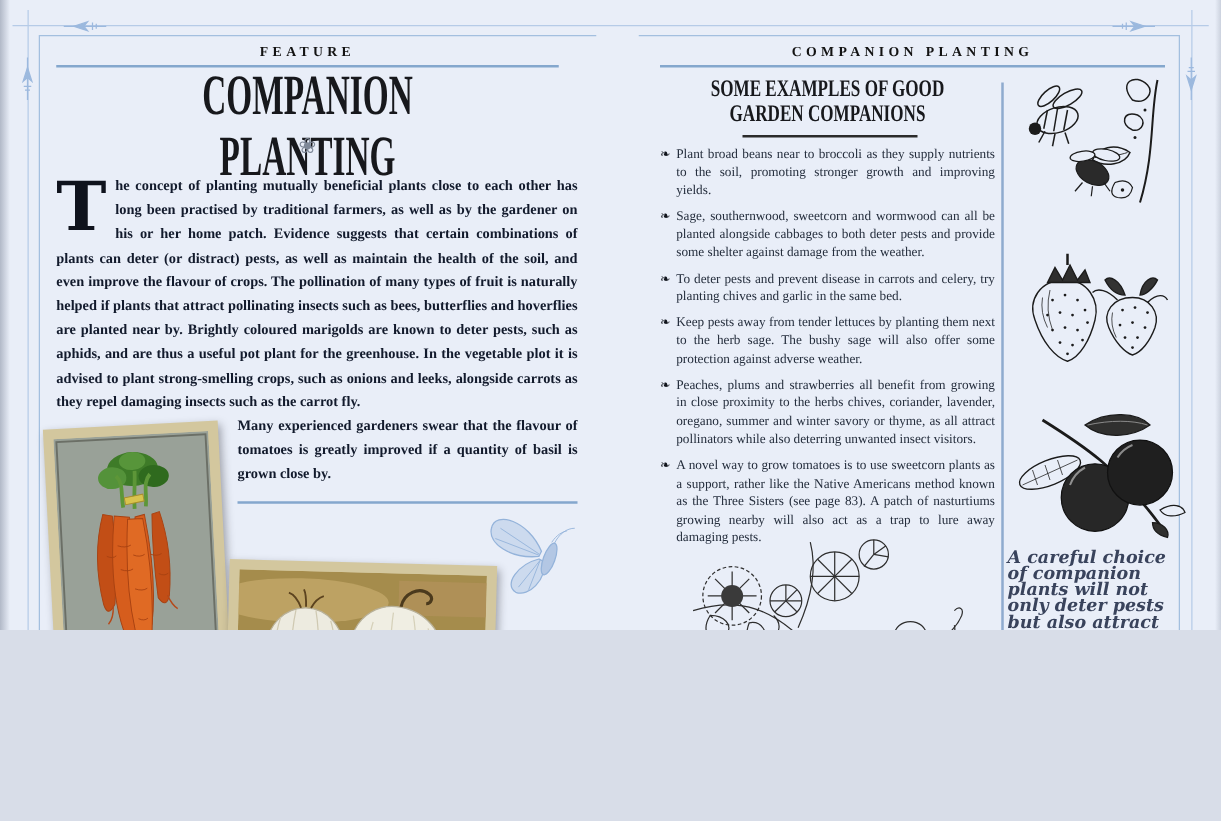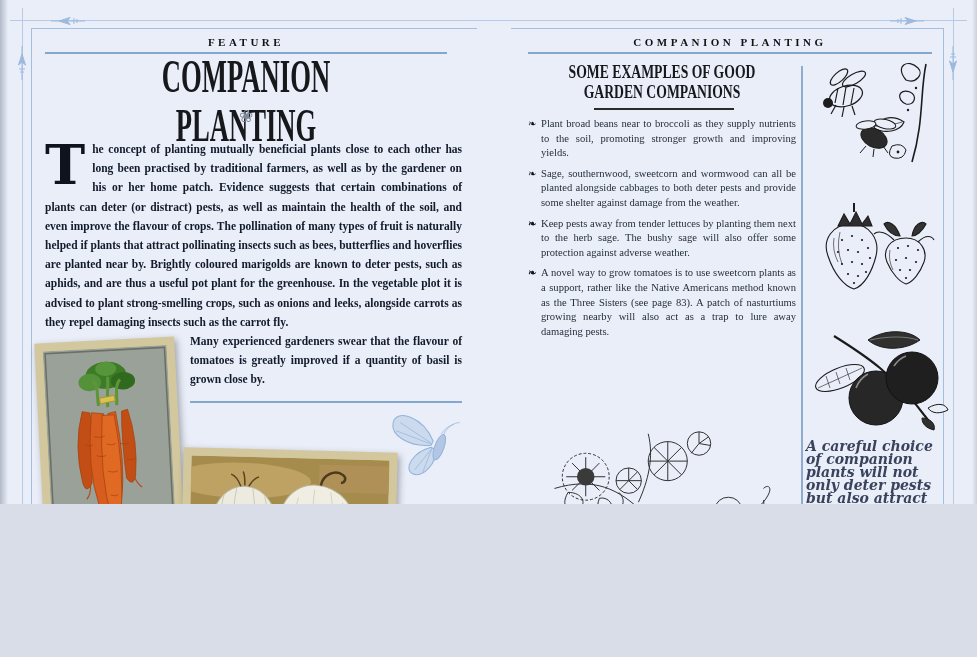--- a/index.html
+++ b/index.html
@@ -282,23 +282,23 @@
 
   <div class="abs rp-heading">
     <div>SOME EXAMPLES OF GOOD</div>
     <div>GARDEN COMPANIONS</div>
   </div>
   <div class="abs heading-underline"></div>
 
   <ul class="abs bullet-list">
     <li><span class="bullet-glyph">❧</span><span>Plant broad beans near to broccoli as they supply nutrients to the soil, promoting stronger growth and improving yields.</span></li>
     <li><span class="bullet-glyph">❧</span><span>Sage, southernwood, sweetcorn and wormwood can all be planted alongside cabbages to both deter pests and provide some shelter against damage from the weather.</span></li>
-    <li><span class="bullet-glyph">❧</span></li>
+    <li><span class="bullet-glyph">❧</span><span>To deter pests and prevent disease in carrots and celery, try planting chives and garlic in the same bed.</span></li>
     <li><span class="bullet-glyph">❧</span><span>Keep pests away from tender lettuces by planting them next to the herb sage. The bushy sage will also offer some protection against adverse weather.</span></li>
-    <li><span class="bullet-glyph">❧</span></li>
+    <li><span class="bullet-glyph">❧</span><span>Peaches, plums and strawberries all benefit from growing in close proximity to the herbs chives, coriander, lavender, oregano, summer and winter savory or thyme, as all attract pollinators while also deterring unwanted insect visitors.</span></li>
     <li><span class="bullet-glyph">❧</span><span>A novel way to grow tomatoes is to use sweetcorn plants as a support, rather like the Native Americans method known as the Three Sisters (see page 83). A patch of nasturtiums growing nearby will also act as a trap to lure away damaging pests.</span></li>
   </ul>
 
   <div class="abs col-divider"></div>
 
   <div class="abs nasturtium">
     <svg viewBox="0 0 272 172" width="272" height="168">
       <g stroke="#2e2e2e" stroke-width="1" fill="none">
         <path d="M30,66 C70,54 96,66 122,92 C150,120 190,128 228,104 C240,96 246,86 244,78"></path>
         <path d="M126,10 C132,34 126,58 116,80"></path>

